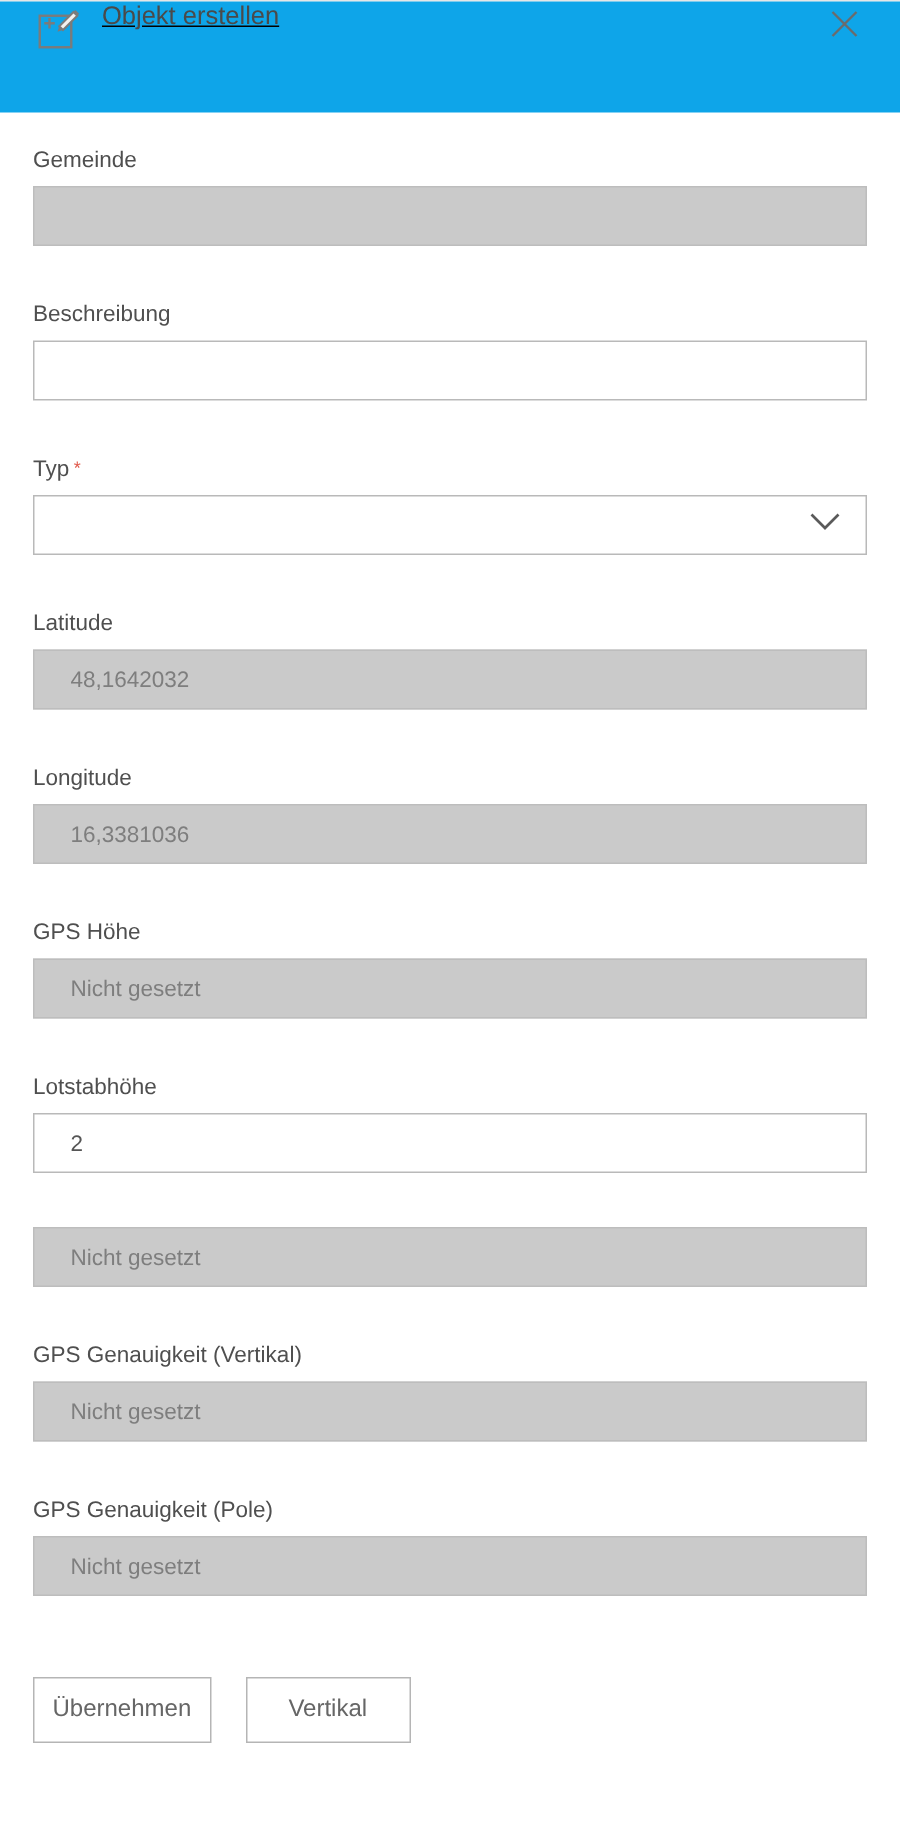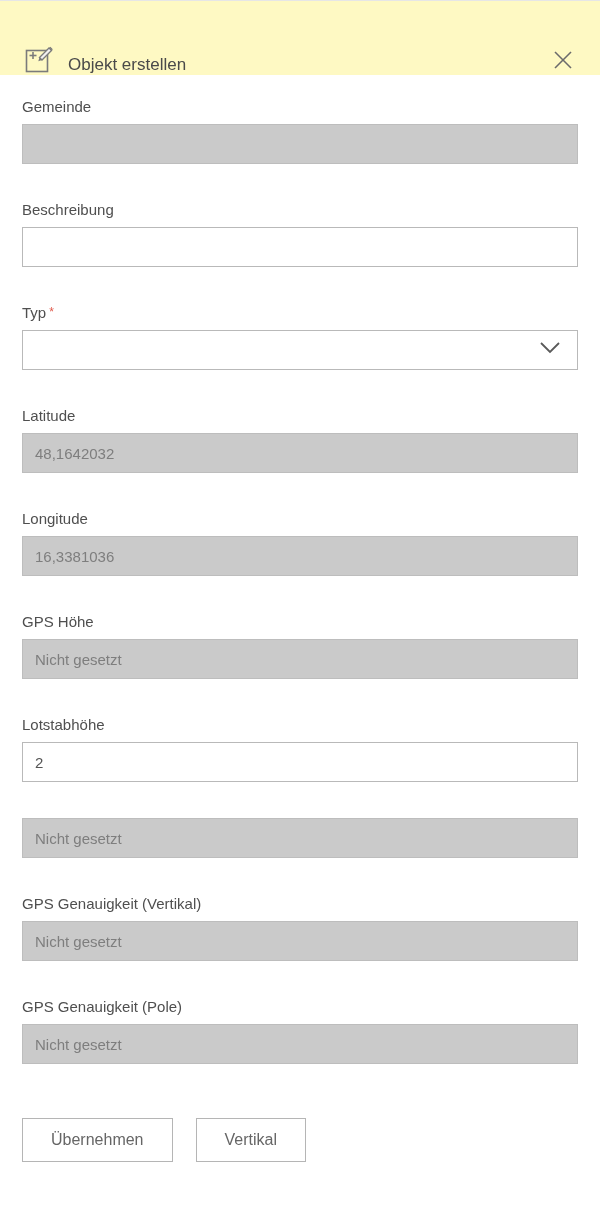--- a/index.html
+++ b/index.html
@@ -10,24 +10,25 @@
   }
   .page {
     width: 600px;
     min-height: 1229px;
     background: #ffffff;
     border-top: 1px solid #e6e6e6;
   }
   
   .dialog-header {
     height: 74px;
-    background: #fef9c3;
-    display: flex;
-    align-items: flex-end;
+    background: #0ea5e9;
+    display: flex;
+    align-items: flex-start;
     padding: 0 22px;
+    text-decoration: underline;
   }
   .header-icon {
     width: 32px;
     height: 34px;
     margin-right: 14px;
     flex: 0 0 auto;
     display: flex;
     align-items: center;
   }
   .dialog-title {
@@ -63,21 +64,21 @@
     color: #e0594b;
     font-size: 12px;
     vertical-align: top;
     margin-left: 3px;
   }
   .text-input {
     width: 100%;
     height: 40px;
     font-family: "Liberation Sans", sans-serif;
     font-size: 15px;
-    padding: 0 12px;
+    padding: 0 24px;
     outline: none;
   }
   .text-input.editable {
     background: #ffffff;
     border: 1px solid #b9b9b9;
     color: #555555;
   }
   .text-input.disabled {
     background: #cacaca;
     border: 1px solid #bdbdbd;
@@ -101,21 +102,21 @@
   }
   
   .button-row {
     display: flex;
     gap: 23px;
     padding: 18px 0 24px 0;
   }
   .btn {
     min-width: 110px;
     height: 44px;
-    padding: 0 28px;
+    padding: 0 12px;
     background: #ffffff;
     border: 1px solid #b5b5b5;
     color: #666666;
     font-size: 16px;
     font-family: "Liberation Sans", sans-serif;
     cursor: pointer;
   }
 </style>
 </head>
 <body>

